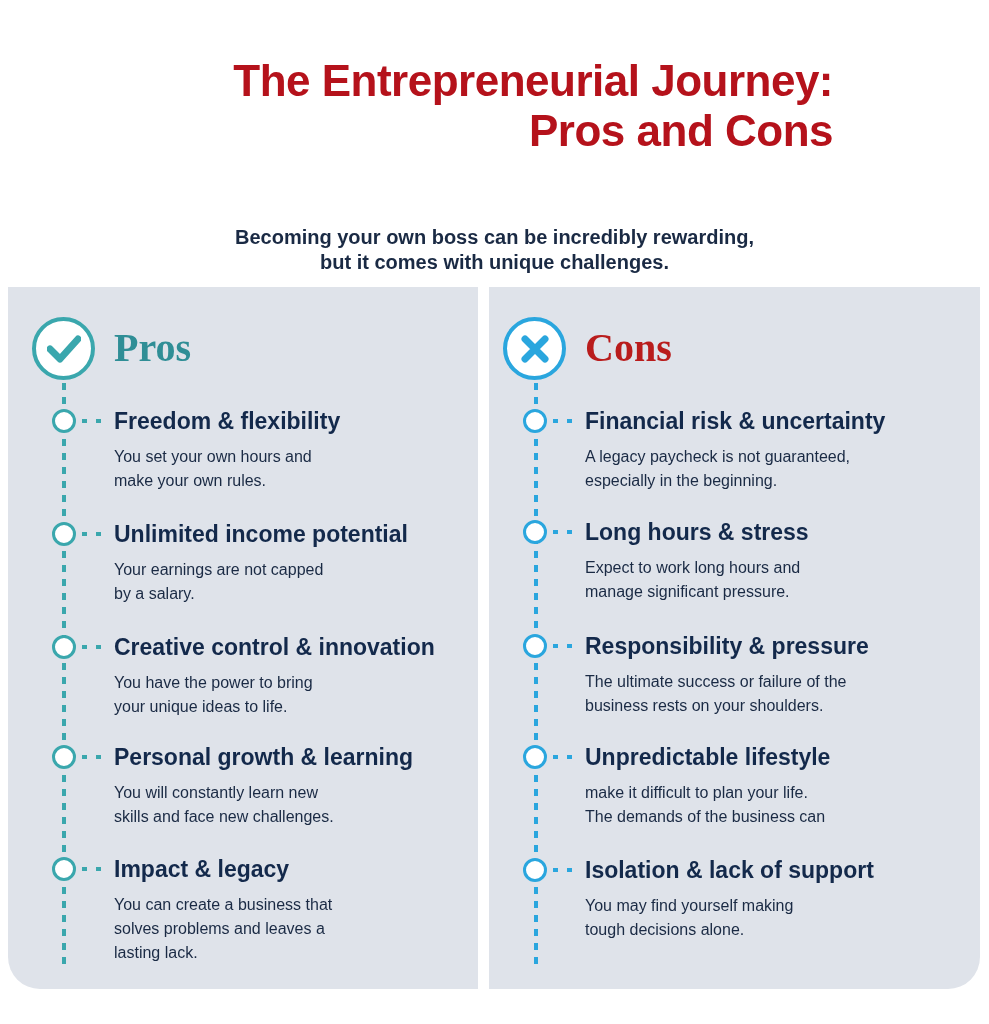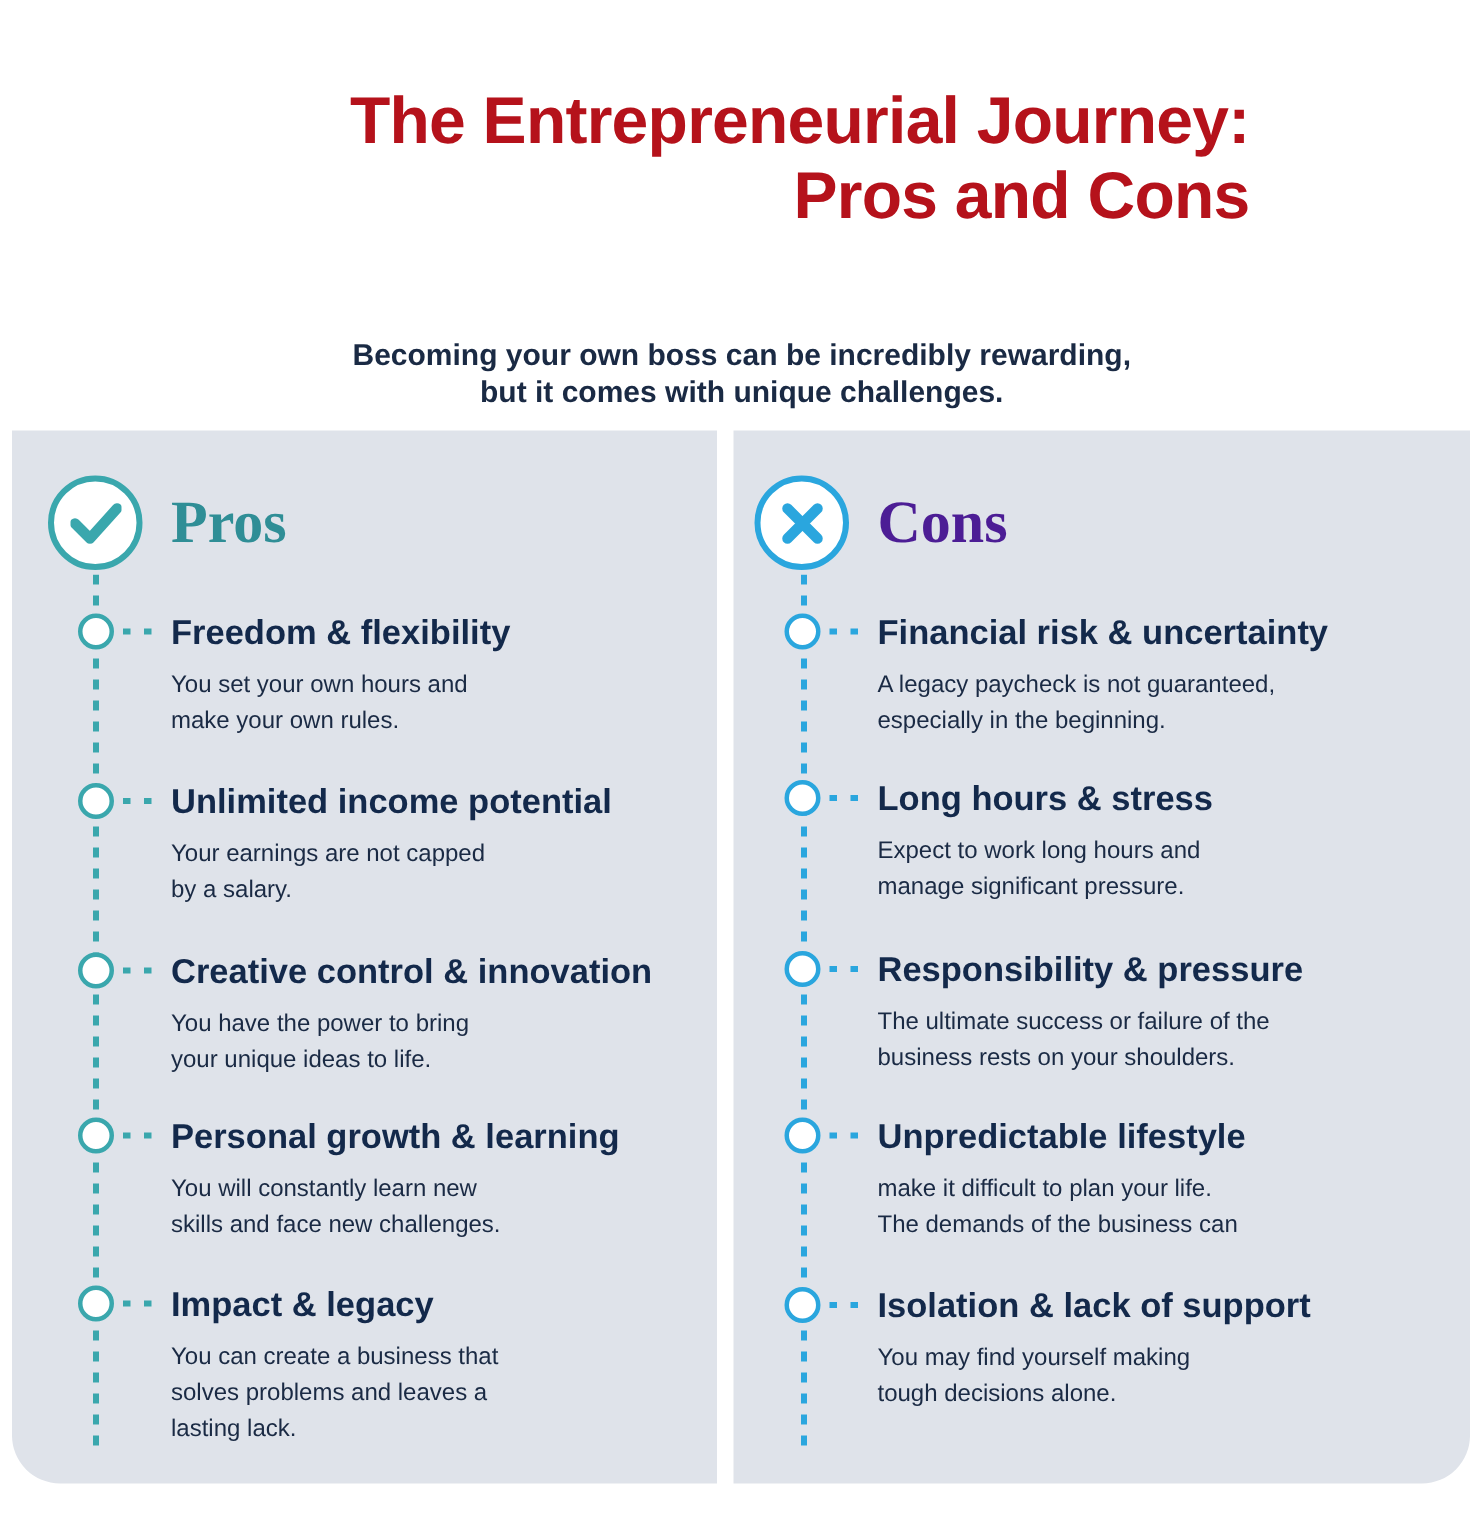--- a/index.html
+++ b/index.html
@@ -26,21 +26,21 @@
     position: absolute; left: 24px; top: 30px; width: 63px; height: 63px;
     border-radius: 50%; background: #ffffff; display: flex; align-items: center; justify-content: center;
   }
   .pros .head-icon { border: 4px solid #3aa7ad; }
   .cons .head-icon { border: 4px solid #2aa6de; }
   .head-label {
     position: absolute; left: 106px; top: 38px;
     font-family: "Liberation Serif", serif; font-weight: bold; font-size: 40px; line-height: 46px;
   }
   .pros .head-label { color: #2f8e96; }
-  .cons .head-label { color: #4c1d95; }
+  .cons .head-label { color: #b91c1c; }
 
   .spine {
     position: absolute; left: 54px; top: 96px; width: 4px; height: 582px;
     background-image: linear-gradient(to bottom, currentColor 50%, transparent 50%);
     background-size: 4px 14px; background-repeat: repeat-y;
   }
   .pros .spine { color: #3aa7ad; }
   .cons .spine { color: #2aa6de; }
 
   .item { position: absolute; left: 0; width: 100%; }

